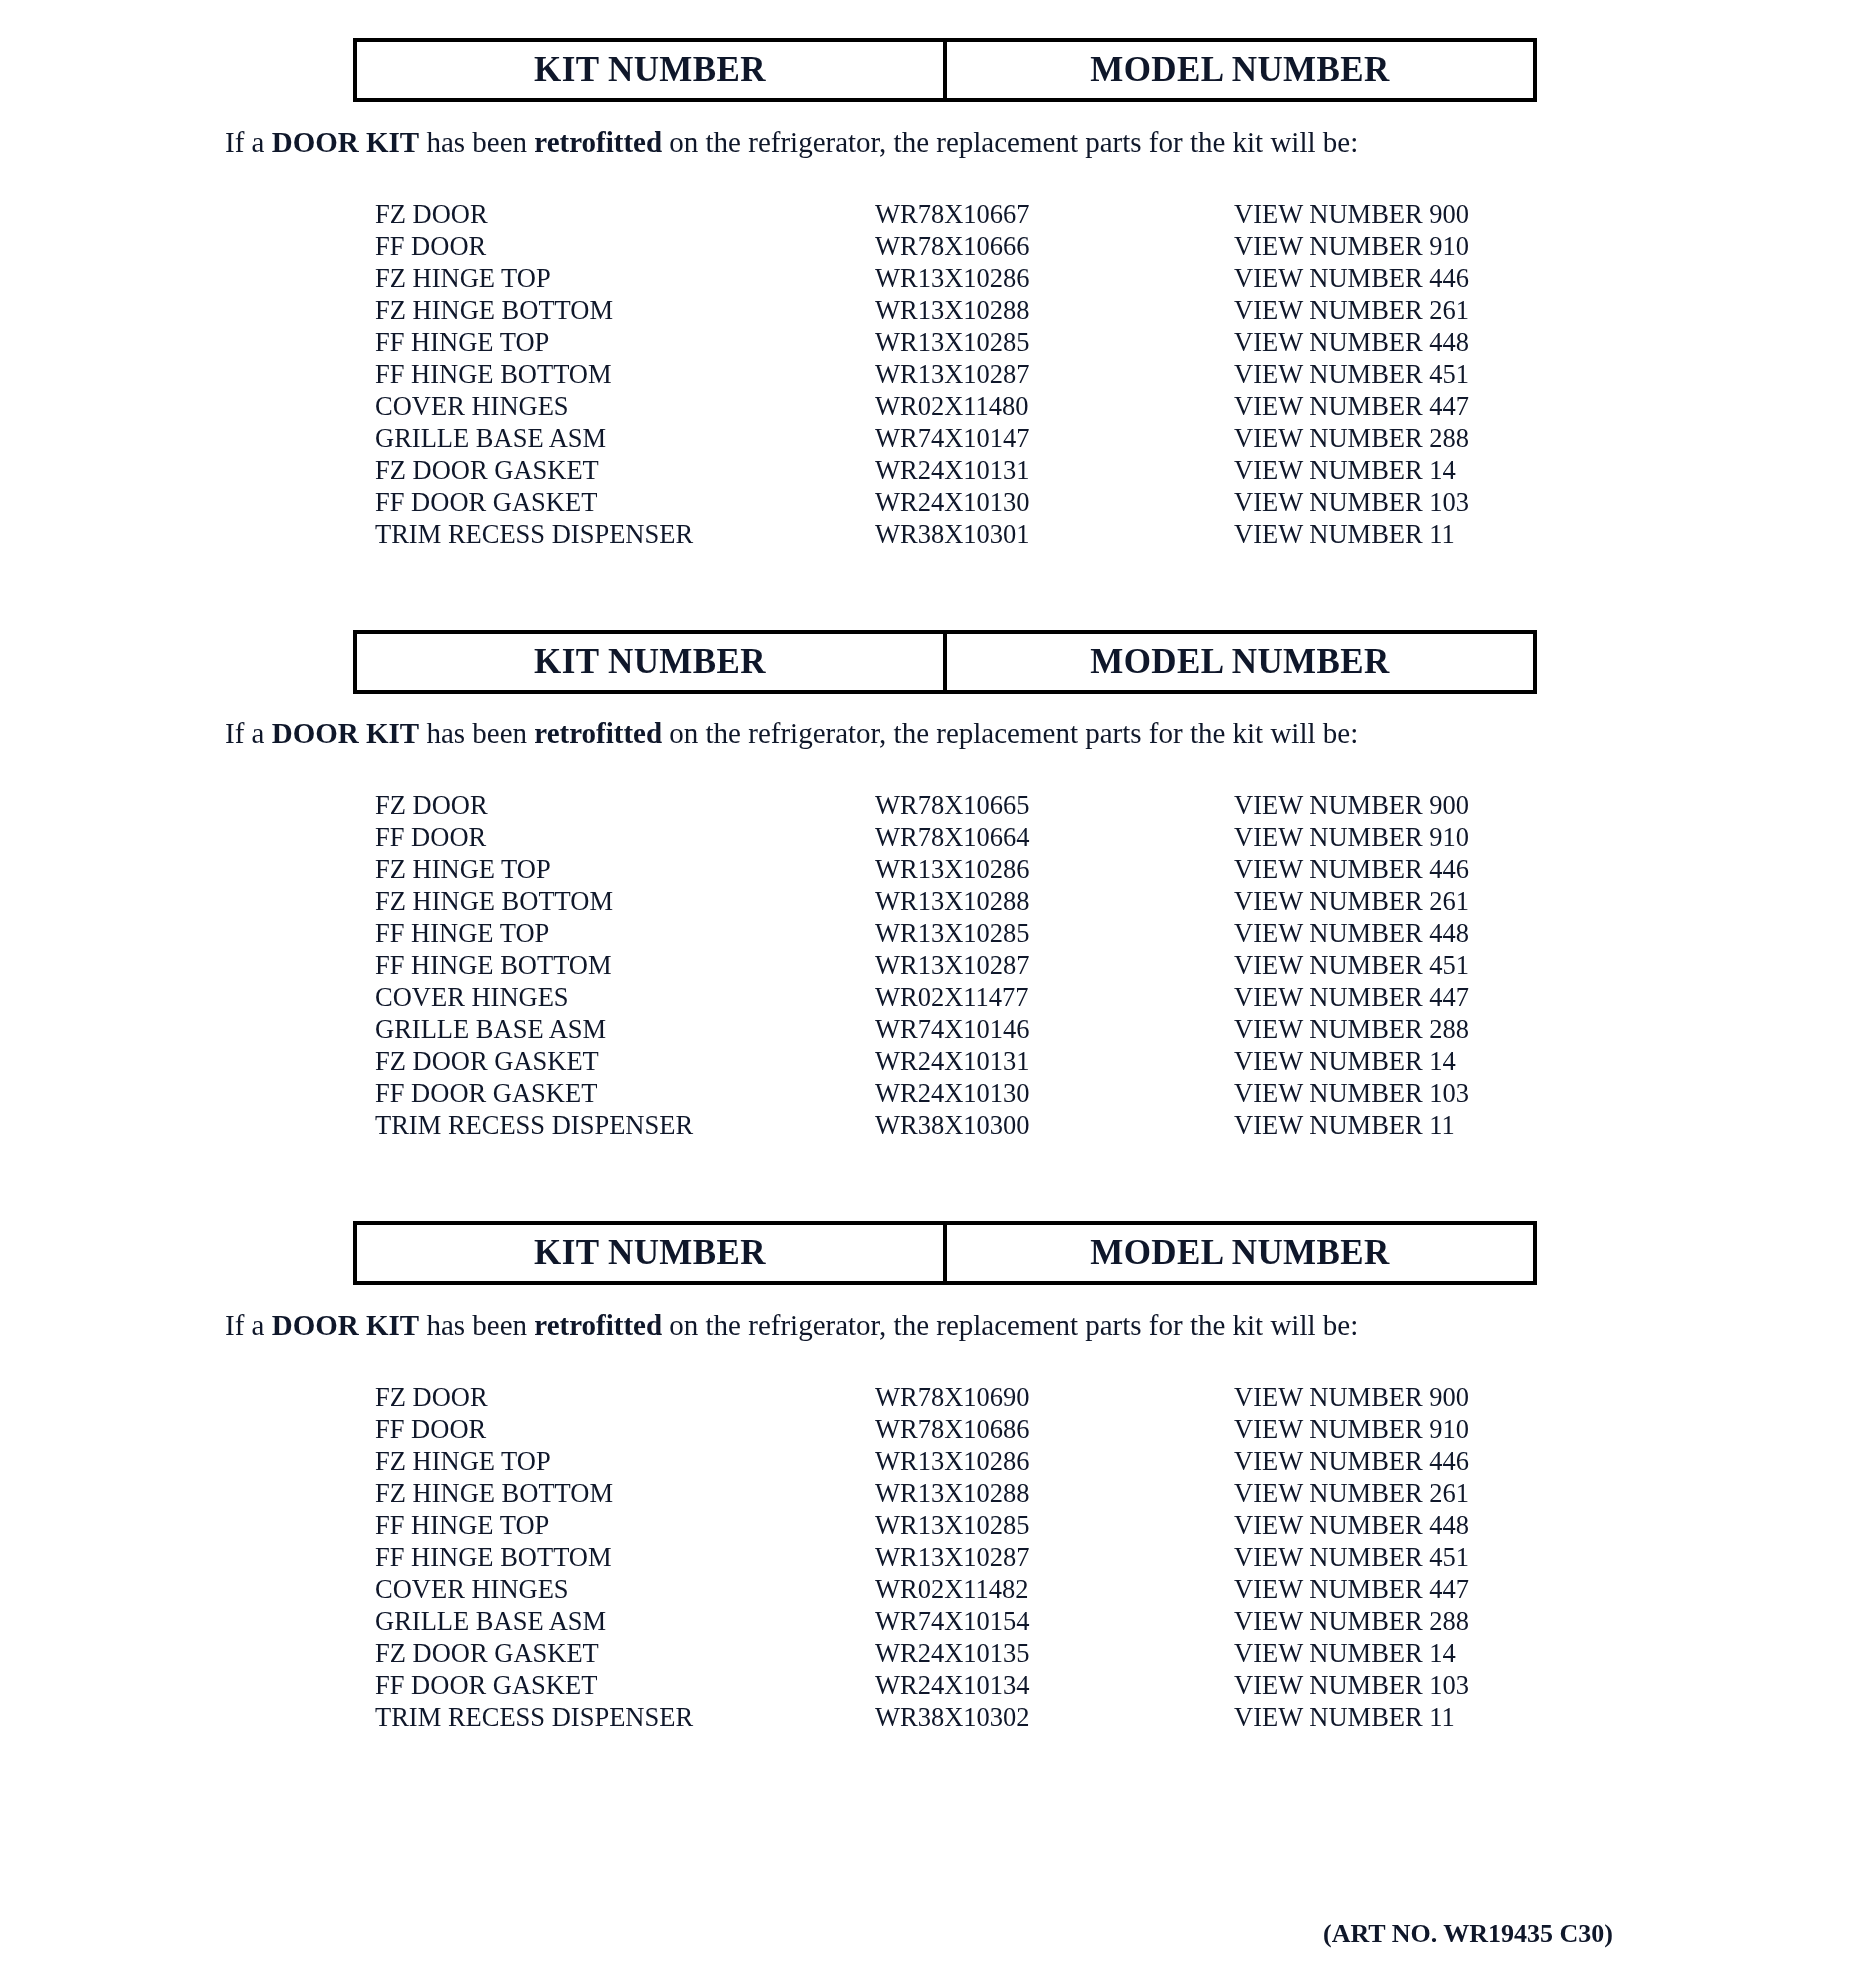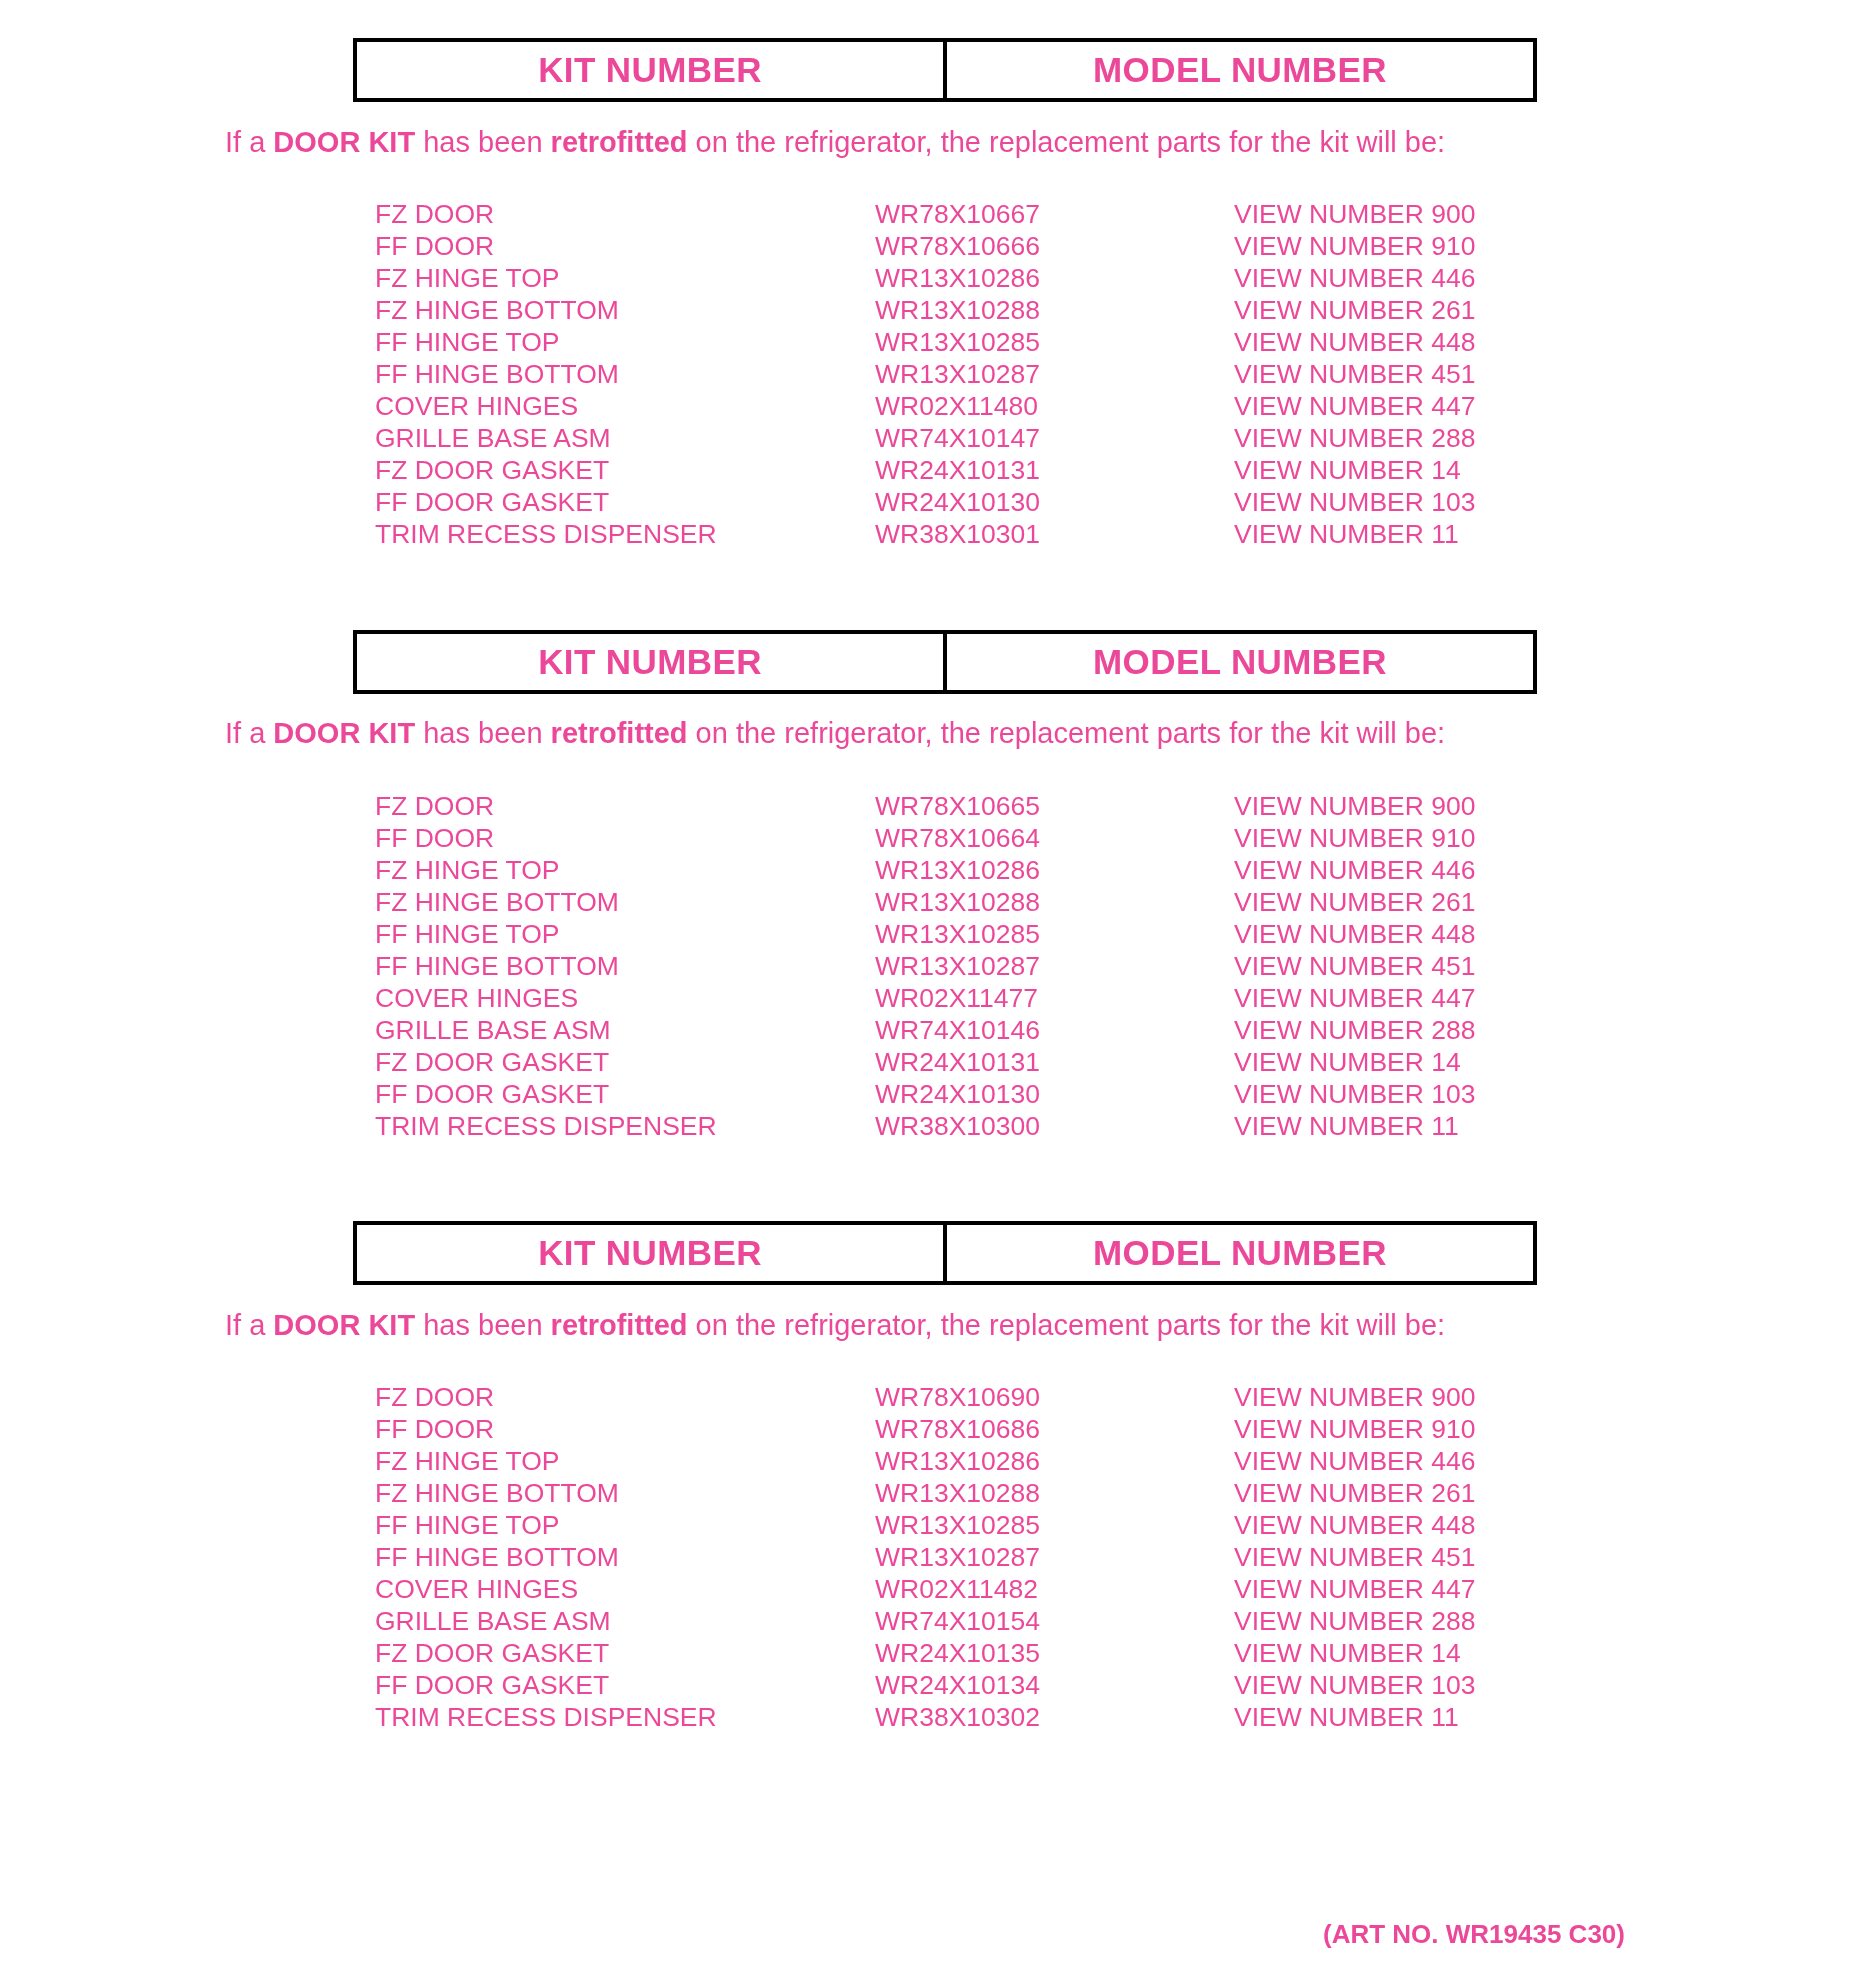--- a/index.html
+++ b/index.html
@@ -1,22 +1,22 @@
 <!DOCTYPE html>
 <html style="font-size:13px"><head>
 <meta charset="utf-8">
 <style>
   html, body { margin: 0; padding: 0; background: #ffffff; }
   .page {
     position: relative;
     width: 1861px;
     height: 1985px;
     background: #ffffff;
-    color: #ec4899;
-    font-family: Liberation Sans, sans-serif;
+    color: #0f172a;
+    font-family: Liberation Serif, serif;
     font-stretch: semi-condensed;
     overflow: hidden;
   }
   table.kit-table {
     border-collapse: collapse;
     margin-left: 353px;
     width: 1184px;
     table-layout: fixed;
   }
   .sec-1 table.kit-table { margin-top: 38px; }
@@ -44,21 +44,21 @@
     line-height: 34px;
     white-space: nowrap;
   }
   .intro .b { font-weight: bold; }
   .parts {
     margin: 40px 0 0 375px;
   }
   .row {
     display: flex;
     height: 32px;
-    align-items: center;
+    align-items: flex-start;
     font-size: 26.5px;
     white-space: nowrap;
   }
   .c-name { width: 500px; flex: 0 0 auto; }
   .c-num  { width: 359px; flex: 0 0 auto; }
   .c-view { flex: 0 0 auto; }
   .art-no {
     position: absolute;
     left: 1323px;
     top: 1919px;

